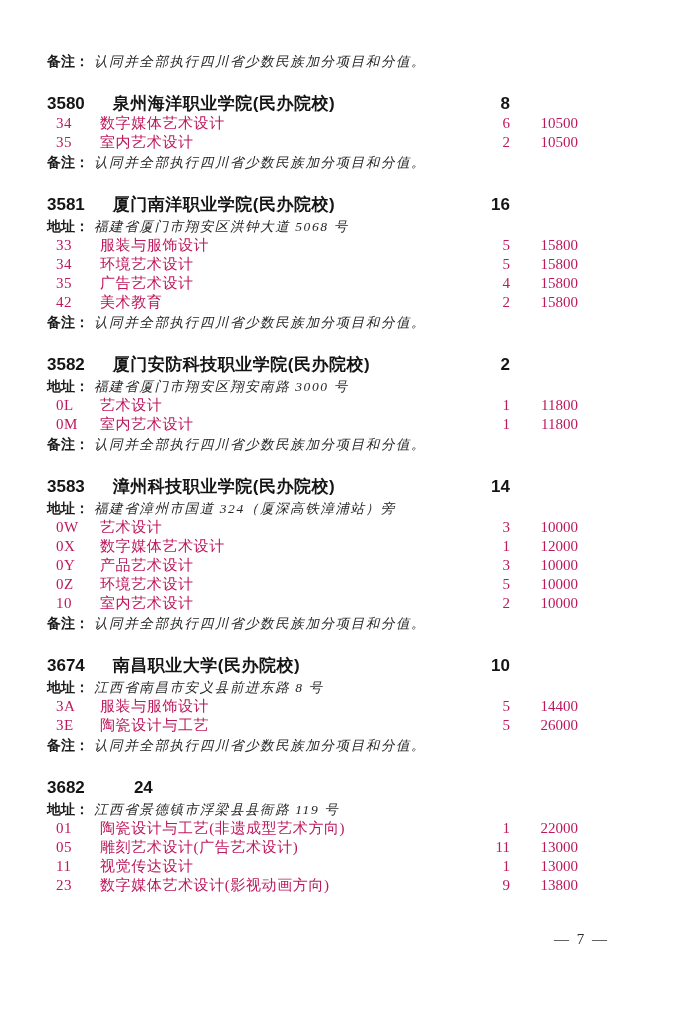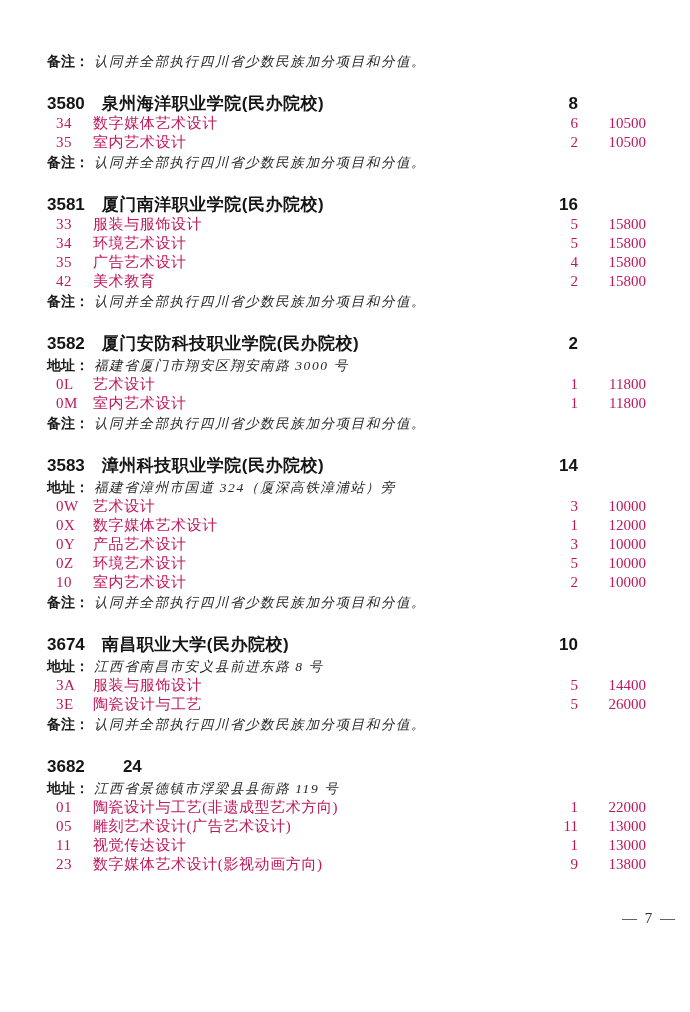--- a/index.html
+++ b/index.html
@@ -4,21 +4,21 @@
 <style>
   html, body { margin:0; padding:0; background:#ffffff; }
   body {
     width:690px; height:1012px; overflow:hidden;
     font-family:"Liberation Serif","DejaVu Serif",serif;
     color:#212121;
   }
   .page {
     box-sizing:border-box;
     width:690px; height:1012px;
-    padding:51px 44px 0 47px;
+    padding:51px 112px 0 47px;
     position:relative;
   }
 
   
   .note-line { line-height:19px; white-space:nowrap; }
   .note-label, .addr-label {
     font-family:"Liberation Sans","DejaVu Sans",sans-serif;
     font-weight:bold; font-size:14px; color:#1c1c1c;
   }
   .note-text, .addr-text {
@@ -27,33 +27,33 @@
   }
 
   
   .school { margin-top:22px; }
   .sec-header {
     display:flex; align-items:baseline; line-height:21px;
     font-family:"Liberation Sans","DejaVu Sans",sans-serif;
     font-weight:bold; font-size:17px; color:#151515;
     letter-spacing:0.5px;
   }
-  .sec-code { margin-right:17px; letter-spacing:0; }
+  .sec-code { margin-right:28px; letter-spacing:0; }
   .sec-name { flex:1; min-width:0; }
   .sec-total { width:40px; text-align:right; letter-spacing:0; }
   .sec-sp { width:68px; }
 
   .addr-line { line-height:19px; margin-top:1px; white-space:nowrap; }
 
   .prog-row {
     display:flex; align-items:baseline;
     font-size:15px; line-height:19px; color:#be185d;
   }
   .prog-code { padding-left:9px; width:24px; letter-spacing:0.5px; }
-  .prog-name { flex:1; min-width:0; letter-spacing:0.6px; margin-left:13px; }
+  .prog-name { flex:1; min-width:0; letter-spacing:0.6px; margin-left:20px; }
   .prog-count { width:40px; text-align:right; }
   .prog-tuition { width:68px; text-align:right; }
 
   .sec-note { margin-top:0; }
 
   
   .pager {
     margin-top:34px; margin-right:-31px;
     text-align:right; font-size:15px; line-height:20px;
     color:#2a2a2a; letter-spacing:2px; white-space:nowrap;
@@ -96,20 +96,23 @@
     </div>
   </section>
 
   <section class="school">
     <div class="sec-header">
       <span class="sec-code">3581</span>
       <span class="sec-name">厦门南洋职业学院(民办院校)</span>
       <span class="sec-total">16</span>
       <span class="sec-sp"></span>
     </div>
+    <div class="addr-line">
+      <span class="addr-label">地址：</span><span class="addr-text">福建省厦门市翔安区洪钟大道 5068 号</span>
+    </div>
     <div class="programs">
   <div class="prog-row">
     <span class="prog-code">33</span>
     <span class="prog-name">服装与服饰设计</span>
     <span class="prog-count">5</span>
     <span class="prog-tuition">15800</span>
   </div>
 
   <div class="prog-row">
     <span class="prog-code">34</span>

